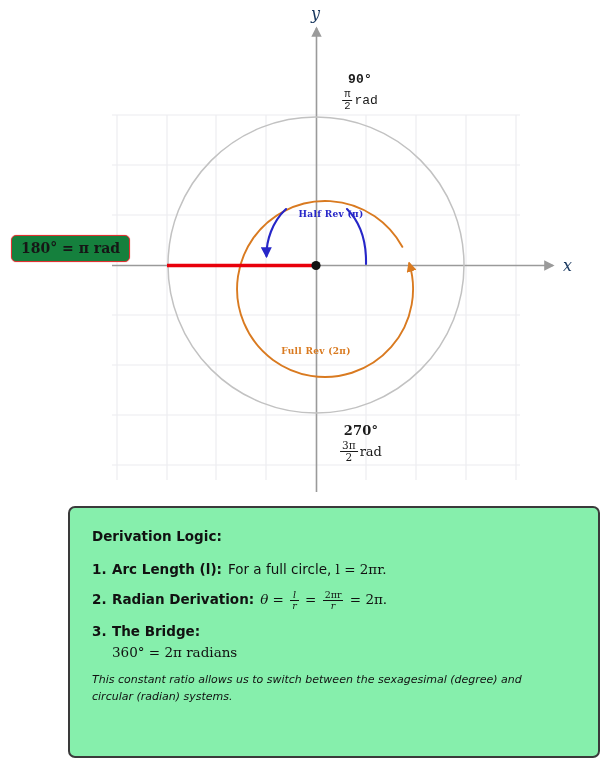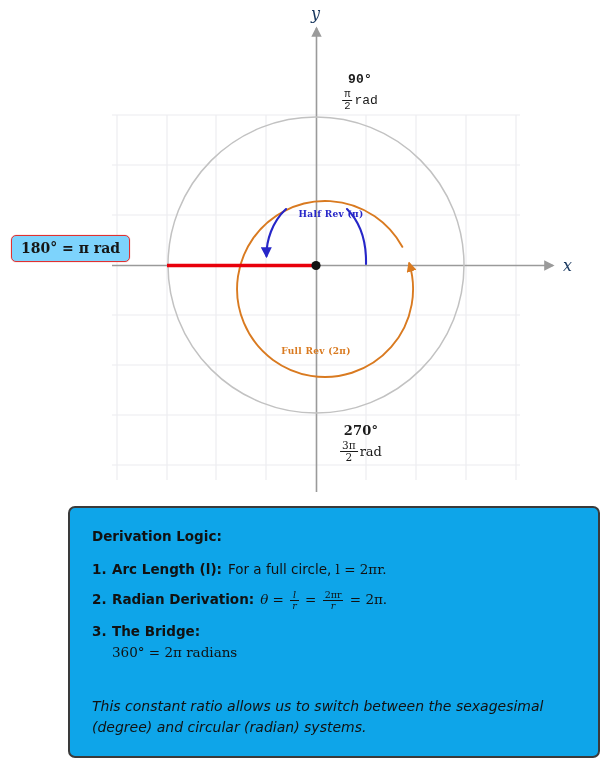--- a/index.html
+++ b/index.html
@@ -70,21 +70,21 @@
   }
 
   
   #pi-box {
     position: absolute;
     left: 11px;
     top: 235px;
     padding: 4px 9px 5px 9px;
     border: 1.7px solid #e03131;
     border-radius: 5px;
-    background: #7dd3fc;
+    background: #15803d;
     font-family: "DejaVu Serif", serif;
     font-weight: bold;
     font-size: 14px;
     color: #161616;
     white-space: nowrap;
     box-shadow: 0 0 0 0.5px rgba(224,49,49,0.18);
   }
 
   .arc-label {
     position: absolute;
@@ -101,21 +101,21 @@
   
   #derivation-box {
     position: absolute;
     left: 68px;
     top: 506px;
     width: 532px;
     height: 252px;
     box-sizing: border-box;
     border: 2px solid #3a3a3a;
     border-radius: 7px;
-    background: #0ea5e9;
+    background: #86efac;
     padding: 20px 22px 14px 22px;
   }
   #derivation-box .d-title {
     font-family: "DejaVu Sans", sans-serif;
     font-weight: bold;
     font-size: 13.5px;
     color: #111;
     margin: 0 0 17px 0;
   }
   .d-item {
@@ -166,24 +166,24 @@
     line-height: 1.0;
     margin: 0 2px;
     font-family: "DejaVu Serif", serif;
   }
   .frac-sm .num { display: block; padding: 0 2px; }
   .frac-sm .den { display: block; border-top: 1px solid #111; padding: 0 2px; }
 
   #d-note {
     font-family: "DejaVu Sans", sans-serif;
     font-style: italic;
-    font-size: 14px;
+    font-size: 11px;
     color: #111;
     line-height: 1.5;
-    margin-top: 36px;
+    margin-top: 12px;
     width: 470px;
   }
 </style>
 </head>
 <body>
 
 <div id="stage">
 
   <svg class="figure" viewBox="0 0 616 776">
     <defs>

